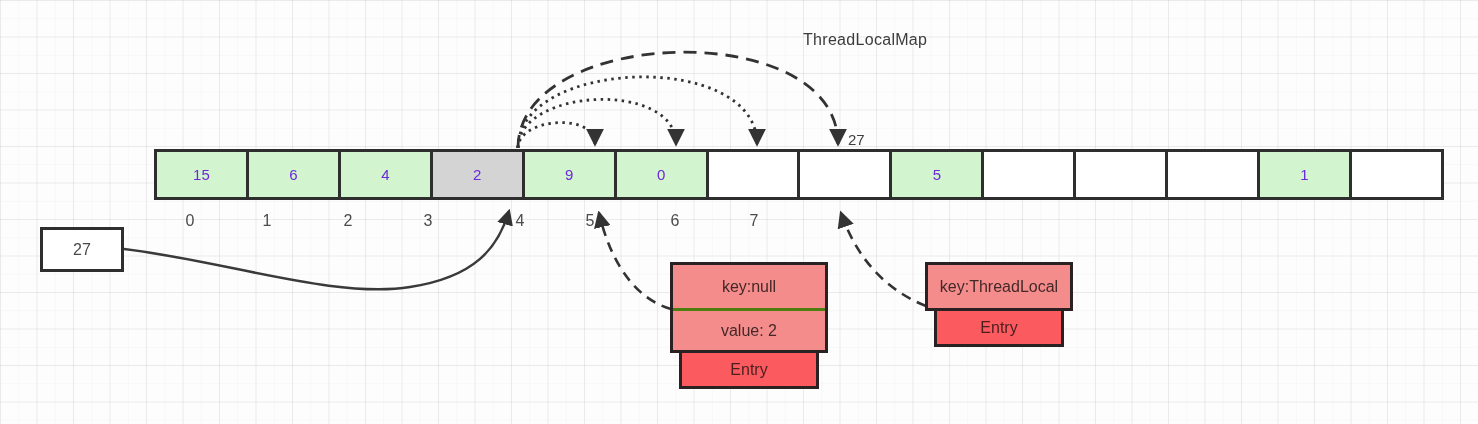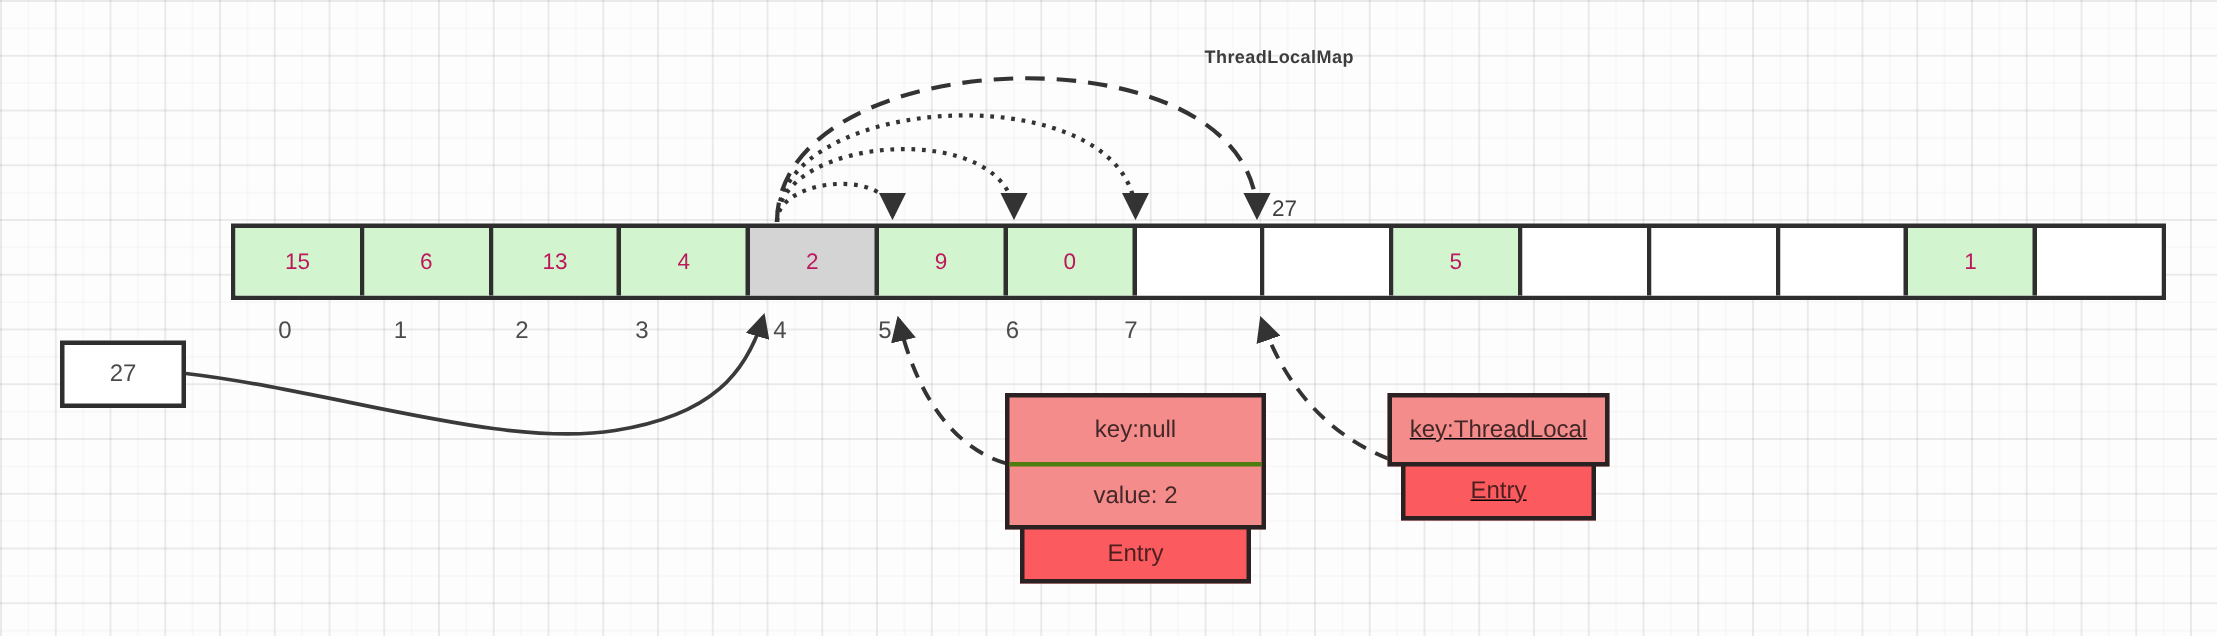--- a/index.html
+++ b/index.html
@@ -10,33 +10,33 @@
     overflow:hidden;
     background:
       linear-gradient(to right, rgba(0,0,0,0.055) 1px, transparent 1px) 0 0/36.5px 36.5px,
       linear-gradient(to bottom, rgba(0,0,0,0.055) 1px, transparent 1px) 0 0/36.5px 36.5px,
       linear-gradient(to right, rgba(0,0,0,0.02) 1px, transparent 1px) 0 0/18.25px 18.25px,
       linear-gradient(to bottom, rgba(0,0,0,0.02) 1px, transparent 1px) 0 0/18.25px 18.25px,
       #fdfdfd;
   }
   .title{
     position:absolute;left:803px;top:31px;
-    font-size:12px;color:#3c3c3c;letter-spacing:0.3px;font-weight:bold;
+    font-size:16px;color:#3c3c3c;letter-spacing:0.3px;
   }
   
   .array{
     position:absolute;left:154px;top:149px;width:1290px;height:51px;
     box-sizing:border-box;border:3px solid var(--border,#2e2e2e);
     display:flex;background:#fff;
   }
   .cell{
     flex:1 1 0;box-sizing:border-box;
     border-right:3px solid var(--border,#2e2e2e);
     display:flex;align-items:center;justify-content:center;
-    font-size:15px;color:#be185d;
+    font-size:15px;color:#6d28d9;
   }
   .cell:last-child{border-right:none;}
   .cell.green{background:var(--green,#d2f5cf);}
   .cell.gray{background:var(--gray,#d4d4d4);}
   .cell.white{background:#ffffff;}
   .idx{
     position:absolute;top:212px;transform:translateX(-50%);
     font-size:16px;color:#4b4b4b;
   }
   .slot8-label{
@@ -44,21 +44,21 @@
     font-size:15px;color:#3f3f3f;
   }
   
   .value-box{
     position:absolute;left:40px;top:227px;width:84px;height:45px;
     box-sizing:border-box;border:3px solid var(--border,#2e2e2e);
     background:#fff;display:flex;align-items:center;justify-content:center;
     font-size:16px;color:#4a4a4a;
   }
   
-  .entry-box{position:absolute;top:262px;width:174px;}
+  .entry-box{position:absolute;top:262px;width:158px;}
   .entry-main{
     box-sizing:border-box;border:3px solid #2a2222;background:var(--entry-light,#f58c8c);
   }
   .entry-row{
     box-sizing:border-box;height:43px;
     display:flex;align-items:center;justify-content:center;
     font-size:16px;color:#442828;
   }
   .entry-row.val{border-top:3px solid #4d7c0f;height:42px;}
   .entry-tab{
@@ -91,21 +91,20 @@
     <path d="M671,309 C636,299 611,264 599,213" fill="none" stroke="#333" stroke-width="2.6" stroke-dasharray="10,7" marker-end="url(#ah)"></path>
 
     <path d="M926,306 C886,290 857,259 841,213" fill="none" stroke="#333" stroke-width="2.6" stroke-dasharray="10,7" marker-end="url(#ah)"></path>
   </svg>
 
   <div class="title">ThreadLocalMap</div>
 
   <div class="array">
       <div class="cell green">15</div>
       <div class="cell green">6</div>
-      <div class="cell green">13</div>
       <div class="cell green">4</div>
       <div class="cell gray">2</div>
       <div class="cell green">9</div>
       <div class="cell green">0</div>
       <div class="cell white"></div>
       <div class="cell white"></div>
       <div class="cell green">5</div>
       <div class="cell white"></div>
       <div class="cell white"></div>
       <div class="cell white"></div>
@@ -129,20 +128,20 @@
   <div class="value-box">27</div>
 
   <div class="entry-box" style="left:670px;">
     <div class="entry-main">
       <div class="entry-row key">key:null</div>
       <div class="entry-row val">value: 2</div>
     </div>
     <div class="entry-tab">Entry</div>
   </div>
 
-  <div class="entry-box" style="left:925px;width:148px;text-decoration:underline;">
+  <div class="entry-box" style="left:925px;width:148px;">
     <div class="entry-main">
       <div class="entry-row key">key:ThreadLocal</div>
     </div>
     <div class="entry-tab">Entry</div>
   </div>
 
 </div>
 
 </body></html>

